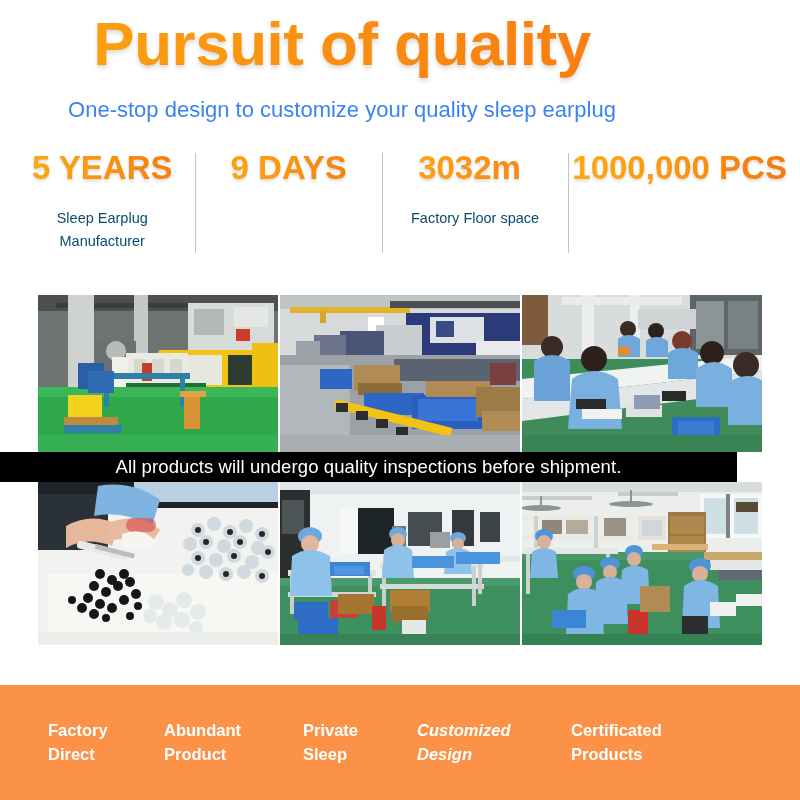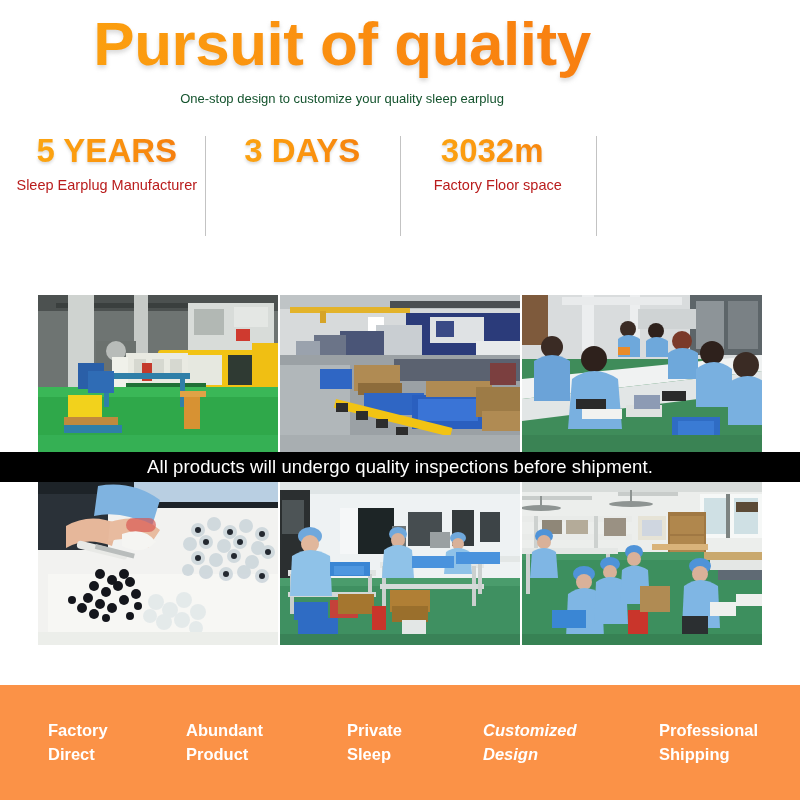--- a/index.html
+++ b/index.html
@@ -25,23 +25,23 @@
     margin:0;
     background:linear-gradient(90deg,#fca40d 0%,#fb9710 32%,#f9840f 70%,#f77b12 100%);
     -webkit-background-clip:text;
     background-clip:text;
     color:transparent;
     -webkit-text-fill-color:transparent;
     filter:drop-shadow(0 3px 2px rgba(150,150,150,0.35));
     padding:0 0 4px 0;
   }
   .hero-sub{
-    font-size:13px;
-    color:#14532d;
-    margin:8px 0 0 0;
+    font-size:22px;
+    color:#3b82f6;
+    margin:14px 0 0 0;
     font-weight:normal;
   }
 
   
   .stats{
     display:flex;
     width:782px;
     margin:26px auto 0 auto;
     align-items:flex-start;
   }
@@ -65,24 +65,24 @@
     white-space:nowrap;
     background:linear-gradient(90deg,#fcab12 0%,#fb970f 45%,#f4780e 100%);
     -webkit-background-clip:text;
     background-clip:text;
     color:transparent;
     -webkit-text-fill-color:transparent;
     filter:drop-shadow(0 2px 1.5px rgba(160,160,160,0.40));
   }
   .stat-value sup{font-size:20px;top:-0.55em;position:relative;}
   .stat-desc{
-    margin-top:4px;
+    margin-top:20px;
     font-size:14.5px;
     line-height:1.55;
-    color:#b91c1c;
+    color:#0c4a6e;
   }
 
   
   .gallery{
     position:absolute;
     left:38px;top:295px;
     width:724px;
   }
   .photo-row{
     display:flex;
@@ -94,21 +94,21 @@
     flex:1 1 0;
     position:relative;
     overflow:hidden;
     background:#b9c3c9;
   }
   .photo > svg{display:block;width:100%;height:100%;}
 
   .banner{
     position:absolute;
     left:-38px;
-    width:800px;
+    width:737px;
     height:30px;
     background:#000000;
     color:#ffffff;
     display:flex;
     align-items:center;
     justify-content:center;
     font-size:18.5px;
     letter-spacing:0.1px;
   }
 
@@ -121,21 +121,20 @@
     display:flex;
     align-items:center;
   }
   .footer-inner{
     display:flex;
     width:760px;
     margin:12px auto;
     padding-left:28px;
     box-sizing:border-box;
     align-items:flex-start;
-    gap:22px;
   }
   .footer-item{
     color:#ffffff;
     font-weight:bold;
     font-size:16.5px;
     line-height:1.45;
     white-space:pre-line;
     padding-right:14px;
   }
   .fi-0{flex:0 0 102px;}
@@ -155,30 +154,31 @@
 
 <div class="stats">
 
   <div class="stat">
     <div class="stat-value">5 YEARS</div>
     <div class="stat-desc">Sleep Earplug
 Manufacturer</div>
   </div>
 
   <div class="stat">
-    <div class="stat-value">3 DAYS</div>
+    <div class="stat-value">9 DAYS</div>
   </div>
 
   <div class="stat">
     <div class="stat-value"><span>3032m</span><sup>2</sup></div>
     <div class="stat-desc">Factory Floor
 space</div>
   </div>
 
   <div class="stat">
+    <div class="stat-value">1000,000 PCS</div>
   </div>
 
 </div>
 
 <div class="gallery">
 
   <div class="photo-row top">
 
     <div class="photo">
       <svg viewBox="0 0 240 157" preserveAspectRatio="none">
@@ -524,18 +524,16 @@
 <div class="footer">
   <div class="footer-inner">
     <div class="footer-item fi-0">Factory
 Direct</div>
     <div class="footer-item fi-1">Abundant
 Product</div>
     <div class="footer-item fi-2">Private
 Sleep</div>
     <div class="footer-item fi-3">Customized
 Design</div>
-    <div class="footer-item fi-4">Professional
-Shipping</div>
     <div class="footer-item fi-5">Certificated
 Products</div>
   </div>
 </div>
 
 </body></html>

